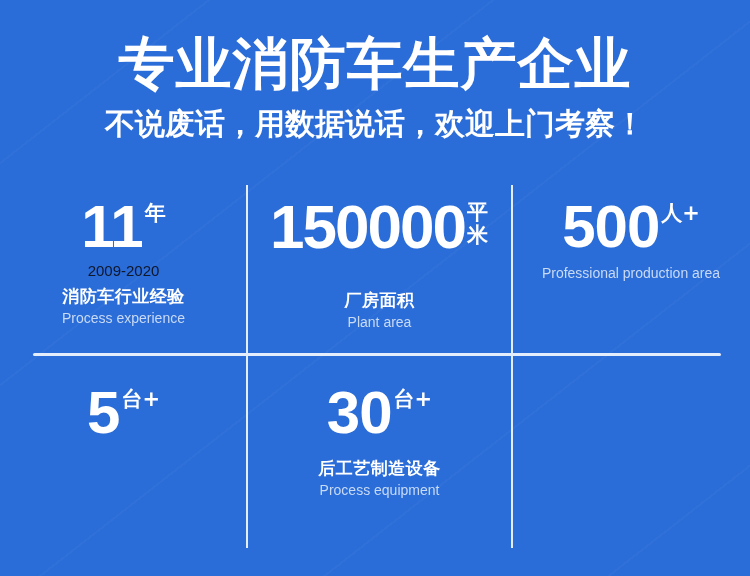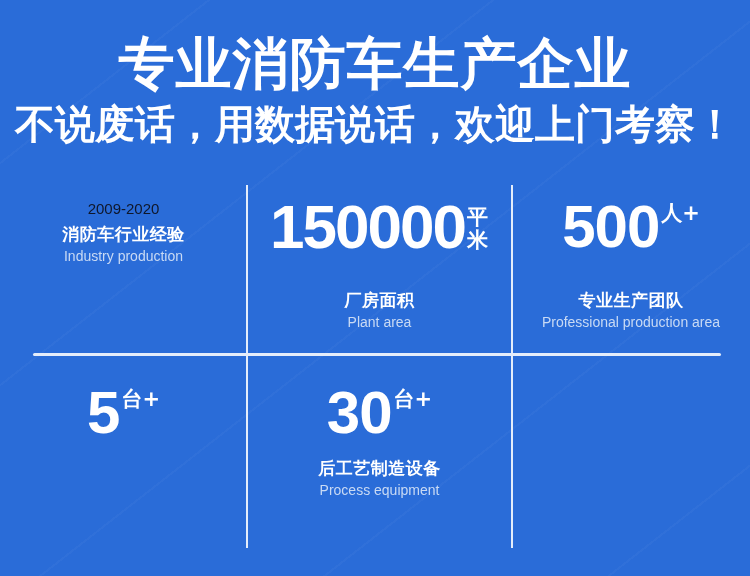--- a/index.html
+++ b/index.html
@@ -53,21 +53,21 @@
     font-size: 56px;
     line-height: 62px;
     font-weight: bold;
     letter-spacing: 1px;
     color: #ffffff;
     font-family: "DejaVu Sans", "Liberation Sans", sans-serif;
   }
   #subheadline {
     margin: 0;
     padding-top: 11px;
-    font-size: 40px;
+    font-size: 30px;
     line-height: 36px;
     font-weight: bold;
     letter-spacing: 0px;
     color: #ffffff;
     font-family: "DejaVu Sans", "Liberation Sans", sans-serif;
   }
 
   
   #stats-grid {
     position: absolute;
@@ -116,21 +116,21 @@
     margin-left: 2px;
     margin-top: 6px;
     font-family: "DejaVu Sans", "Liberation Sans", sans-serif;
     white-space: nowrap;
   }
   .stat-unit.stacked {
     width: 22px;
     white-space: normal;
     word-break: break-all;
     line-height: 23px;
-    margin-top: 10px;
+    margin-top: 5px;
   }
 
   .stat-note {
     margin-top: 4px;
     font-size: 15px;
     line-height: 18px;
     color: #0f172a;
     font-family: "Liberation Sans", "DejaVu Sans", sans-serif;
   }
   .stat-label-cn {
@@ -178,42 +178,45 @@
   <div id="watermark"></div>
 
   <div id="header">
     <h1 id="headline">专业消防车生产企业</h1>
     <p id="subheadline">不说废话，用数据说话，欢迎上门考察！</p>
   </div>
 
   <div id="stats-grid">
 
     <div class="stat-cell row1">
+      <div class="stat-value-line">
+        <span class="stat-number">11</span>
+        <span class="stat-unit">年</span>
+      </div>
       <div class="stat-note">2009-2020</div>
       <div class="stat-label-cn">消防车行业经验</div>
-      <div class="stat-label-en">Industry production</div>
+      <div class="stat-label-en">Process experience</div>
     </div>
 
     <div class="stat-cell row1">
       <div class="stat-value-line">
         <span class="stat-number big">150000</span>
         <span class="stat-unit stacked">平米</span>
       </div>
       <div class="stat-note"></div>
       <div class="stat-label-cn" style="margin-top:28px;">厂房面积</div>
       <div class="stat-label-en">Plant area</div>
     </div>
 
     <div class="stat-cell row1">
       <div class="stat-value-line">
         <span class="stat-number">500</span>
         <span class="stat-unit">人+</span>
       </div>
       <div class="stat-note"></div>
-      <div class="stat-label-cn" style="margin-top:28px;">专业生产团队</div>
       <div class="stat-label-en">Professional production area</div>
     </div>
 
 
     <div class="stat-cell row2">
       <div class="stat-value-line">
         <span class="stat-number">5</span>
         <span class="stat-unit">台+</span>
       </div>
       <div class="stat-note"></div>

